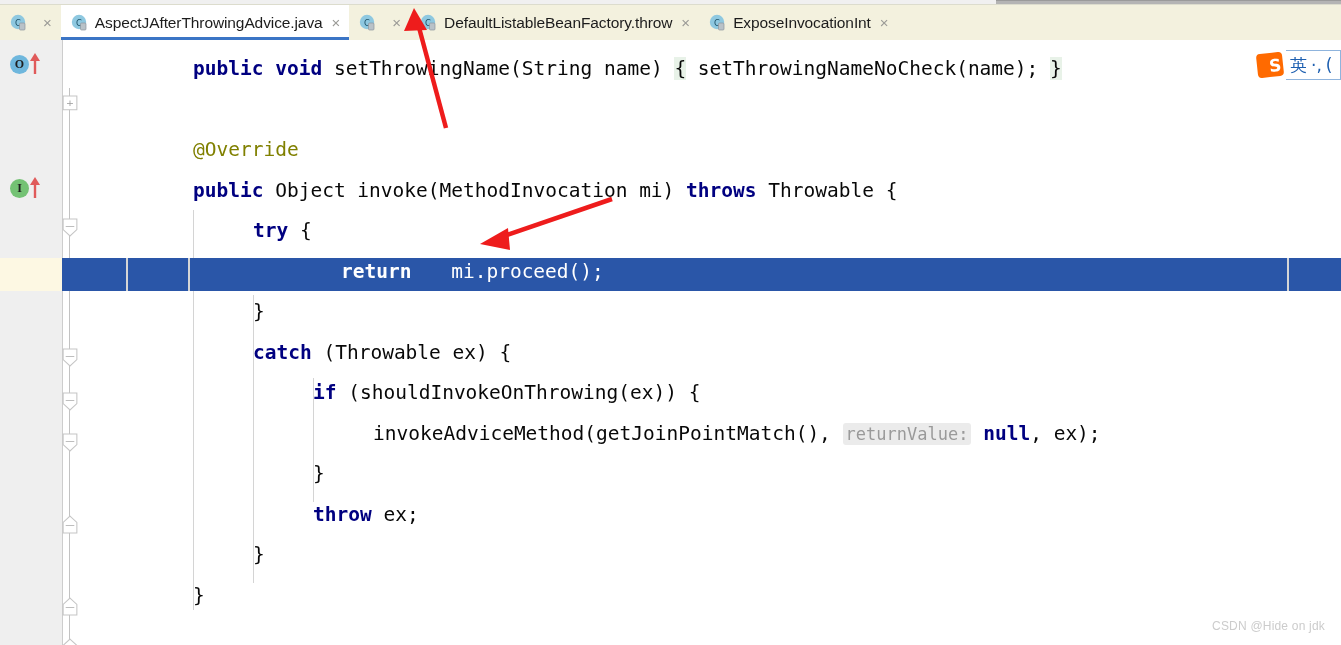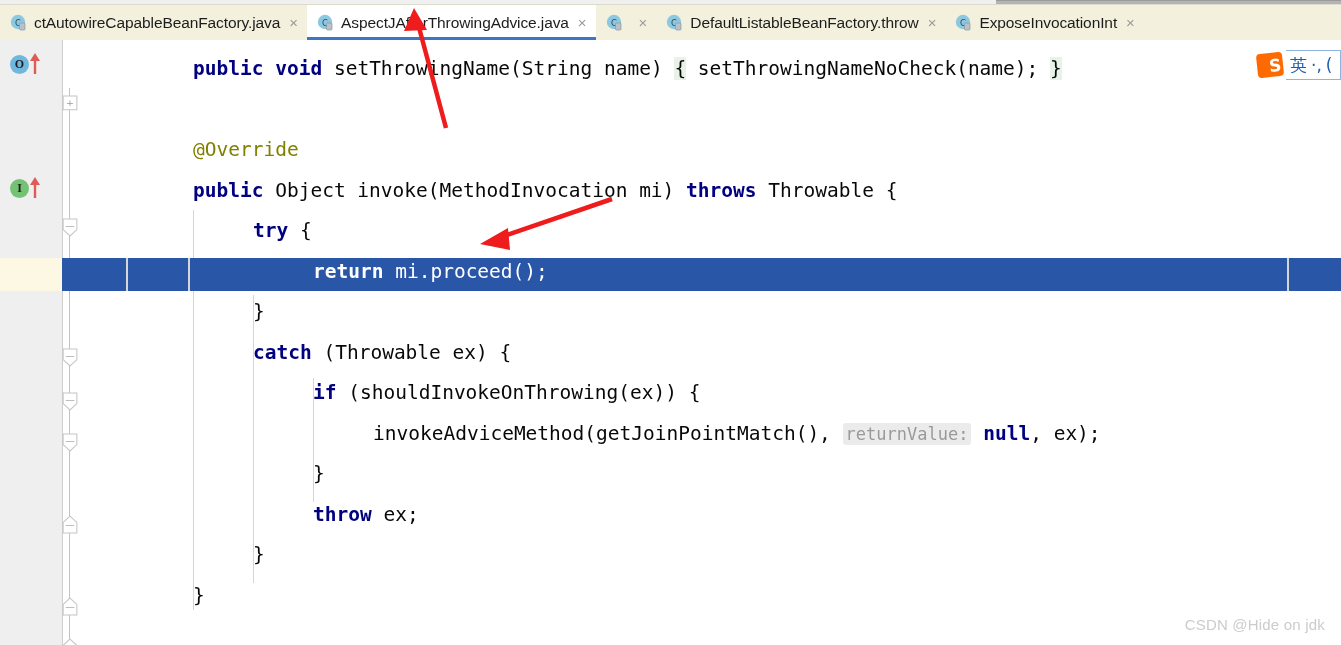--- a/index.html
+++ b/index.html
@@ -216,21 +216,21 @@
     background: #d4d4d4;
   }
 
   
   .kw    { color: #000080; font-weight: bold; }
   .plain { color: #080808; }
   .anno  { color: #808000; }
   .brace-hl {
     background: #e8f2e8;
   }
-  .sel-text { color: #ffffff; }
+  .sel-text { color: #ffffff; margin-left: 28px; }
   .hint {
     color: #9a9a9a;
     background: #ebebeb;
     font-size: 17px;
     border-radius: 3px;
     padding: 1px 3px;
   }
 
   
   #arrows {
@@ -267,41 +267,40 @@
     font-family: "DejaVu Sans", sans-serif;
     gap: 4px;
     overflow: hidden;
     width: 55px;
   }
 
   
   #watermark {
     position: absolute;
     right: 16px; bottom: 12px;
-    font-size: 15px;
+    font-size: 12px;
     color: #cccccc;
     font-family: "Liberation Sans", sans-serif;
     letter-spacing: 0.2px;
   }
 </style>
 </head>
 <body>
 
 <div id="top-strip">
   <div id="top-strip-scrollbar"></div>
 </div>
 
 <div id="tab-bar">
     <div class="tab">
       <svg class="tab-icon" viewBox="0 0 17 17">
         <circle cx="8" cy="8" r="7.2" fill="#8ec8e0"></circle>
         <text x="8" y="11.6" text-anchor="middle" font-family="DejaVu Sans, sans-serif" font-size="8.5" fill="#1b4f66">C</text>
         <rect x="9.5" y="9" width="5.5" height="7" rx="1" fill="#b9c2c8" stroke="#8e979d" stroke-width="0.7"></rect>
       </svg>
-      <span class="tab-label">ctAutowireCapableBeanFactory.java</span>
       <span class="tab-close">×</span>
     </div>
     <div class="tab active">
       <svg class="tab-icon" viewBox="0 0 17 17">
         <circle cx="8" cy="8" r="7.2" fill="#8ec8e0"></circle>
         <text x="8" y="11.6" text-anchor="middle" font-family="DejaVu Sans, sans-serif" font-size="8.5" fill="#1b4f66">C</text>
         <rect x="9.5" y="9" width="5.5" height="7" rx="1" fill="#b9c2c8" stroke="#8e979d" stroke-width="0.7"></rect>
       </svg>
       <span class="tab-label">AspectJAfterThrowingAdvice.java</span>
       <span class="tab-close">×</span>

